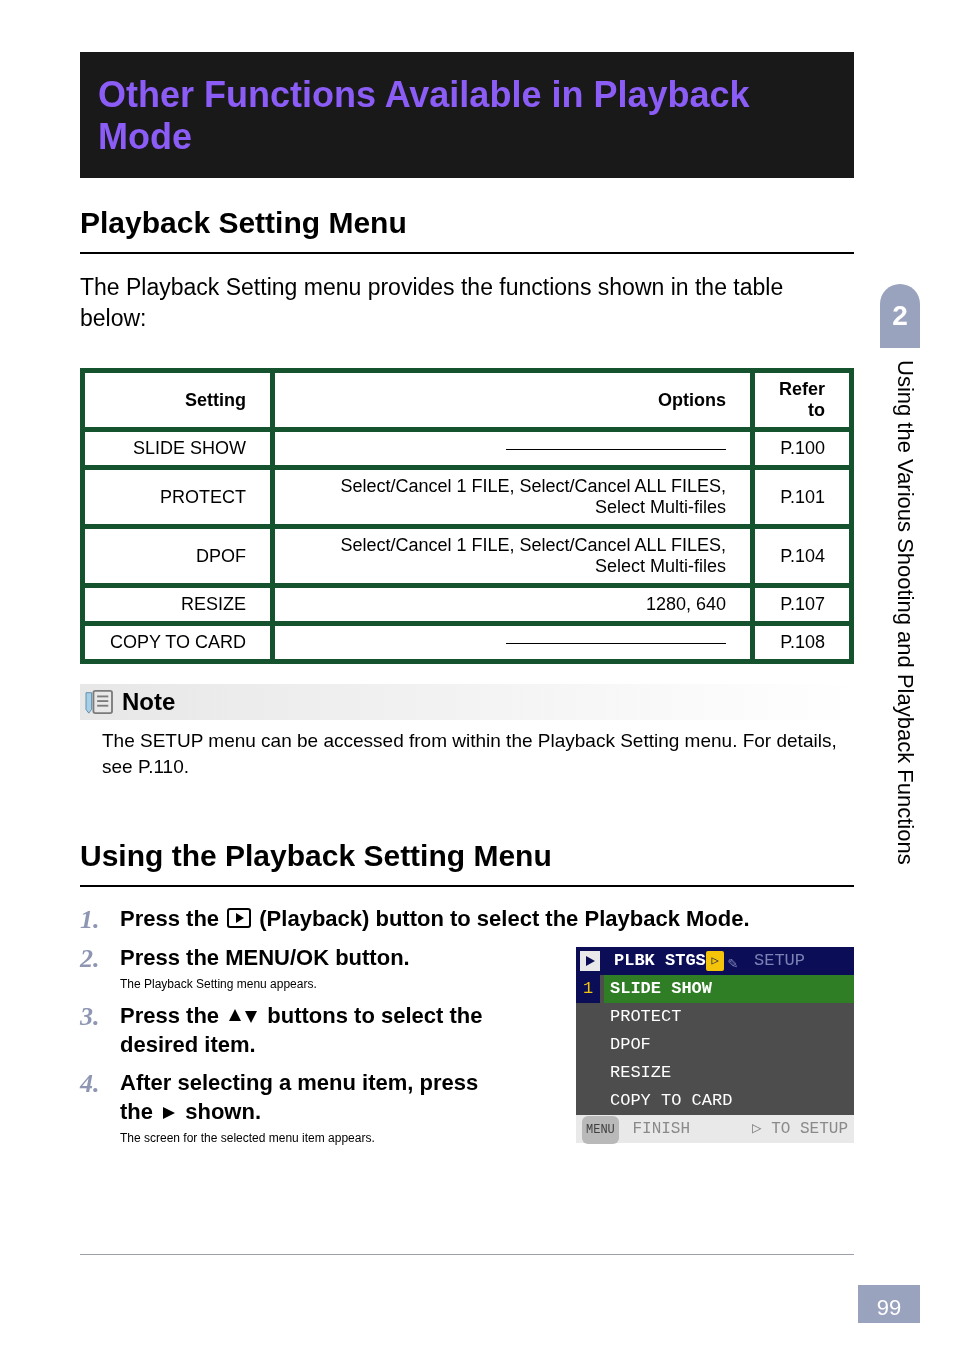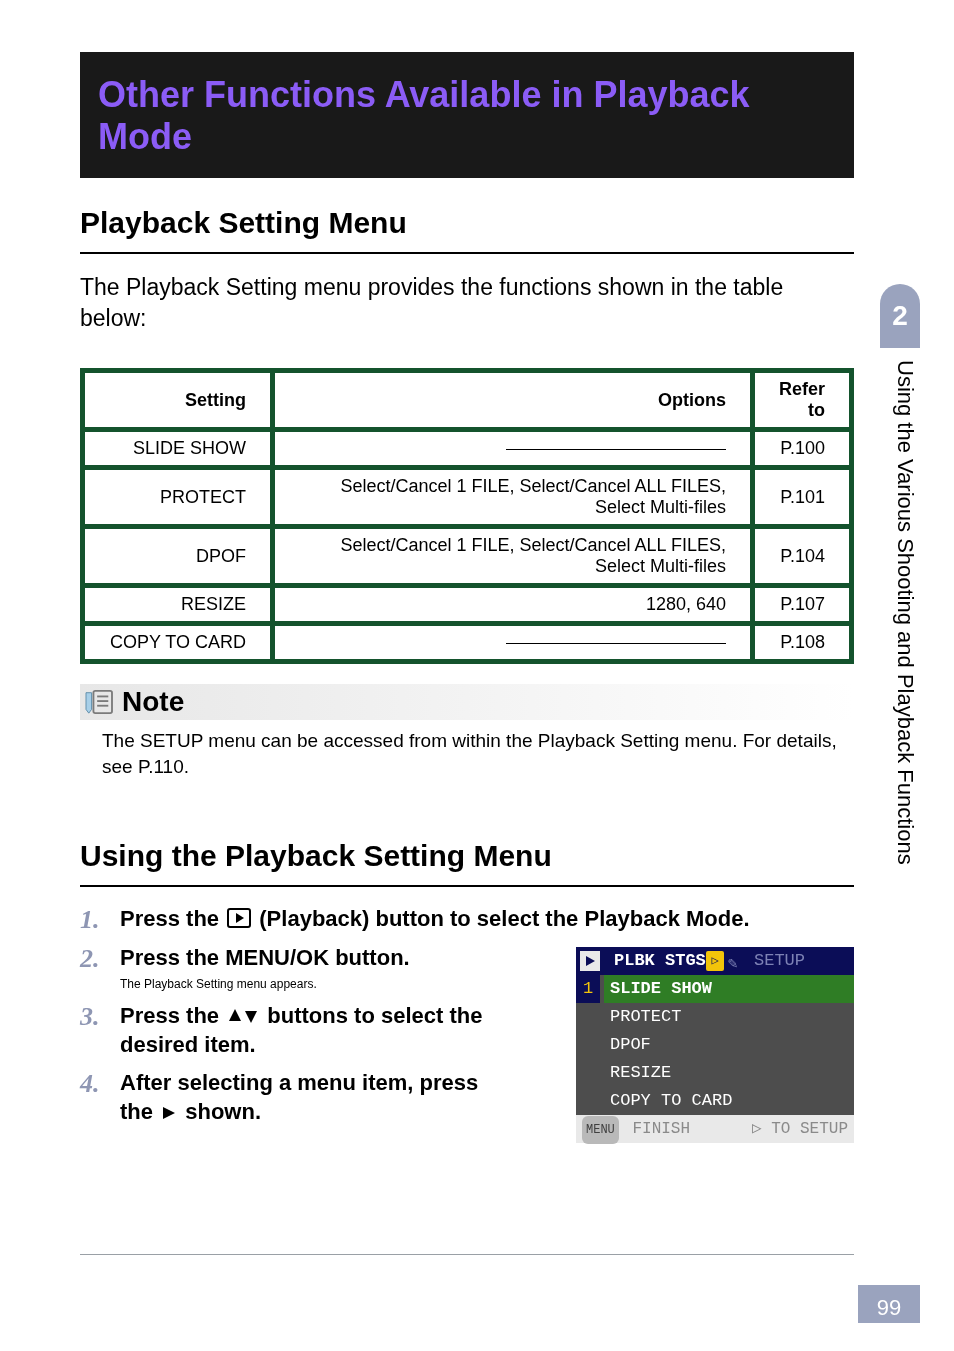--- a/index.html
+++ b/index.html
@@ -111,21 +111,21 @@
 
   .note-box { margin-top: 20px; }
   .note-header {
     background: linear-gradient(to right, #e7e7e7, #ffffff);
     height: 36px;
     display: flex;
     align-items: center;
     gap: 8px;
     padding-left: 4px;
     font-weight: bold;
-    font-size: 28px;
+    font-size: 24px;
   }
   .note-icon {
     width: 30px; height: 26px;
   }
   .note-body {
     font-size: 19px;
     line-height: 1.35;
     padding: 8px 2px 0 22px;
   }
 
@@ -340,20 +340,21 @@
           </div>
         </li>
         <li class="step-narrow">
           <div class="step-head">
             <span>After selecting a menu item, press the </span>
             <svg class="inline-icon" width="16" height="16" viewBox="0 0 16 16">
               <polygon points="2,2 14,8 2,14" fill="#000"></polygon>
             </svg>
             <span> shown.</span>
           </div>
+          <div class="step-sub">The screen for the selected menu item appears.</div>
         </li>
       </ol>
 
       <div class="cam-screen cam-pos">
         <div class="tabbar">
           <div class="left-sq">
             <svg width="14" height="14" viewBox="0 0 14 14">
                 <polygon points="3,2 12,7 3,12" fill="#0b0d57"></polygon>
               </svg>
           </div>

